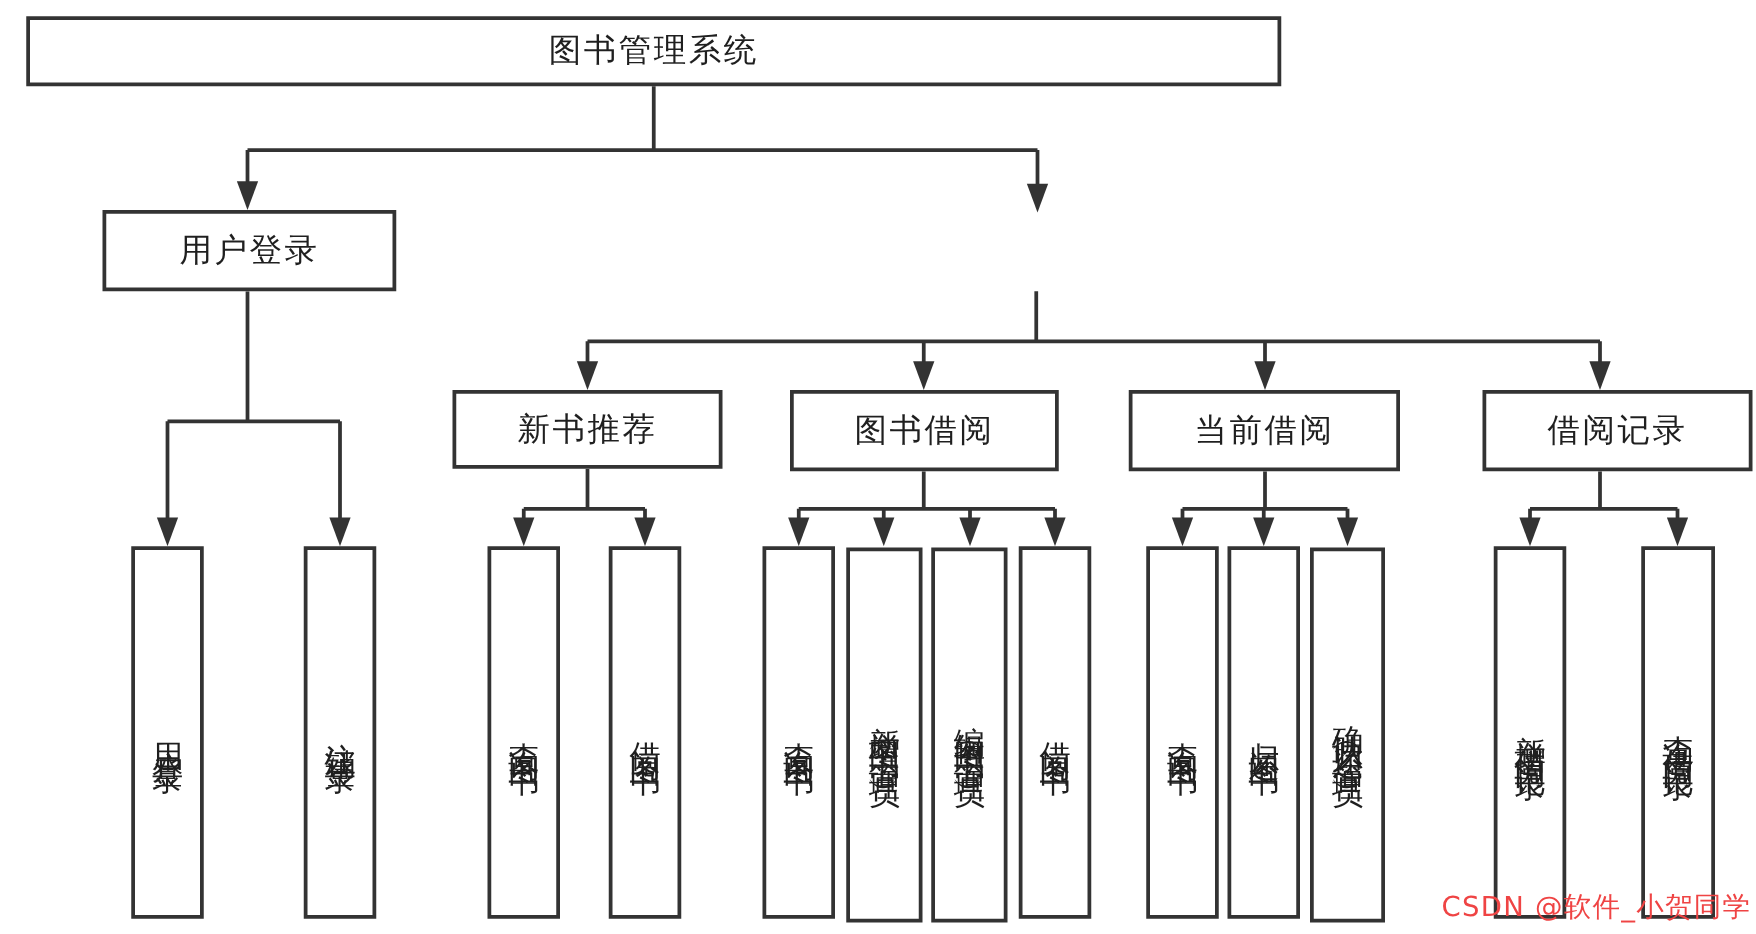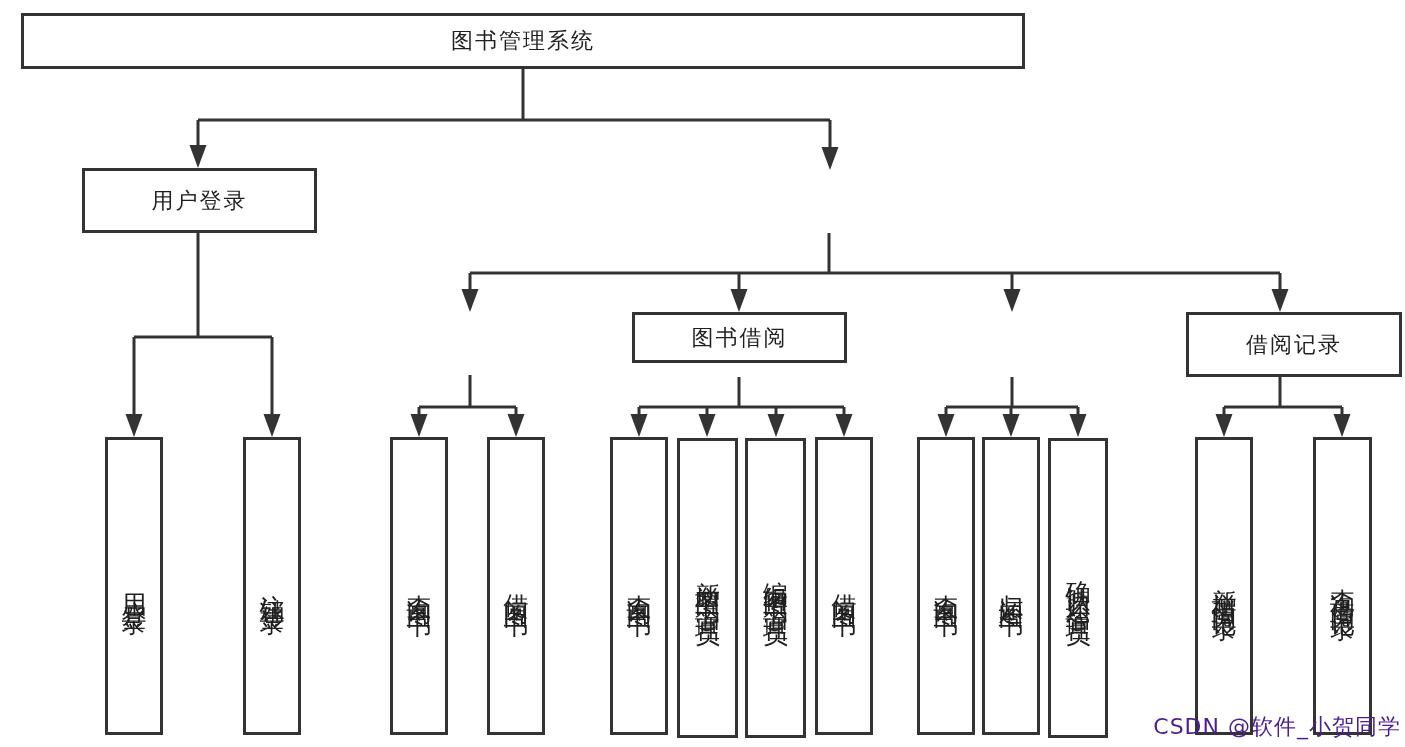--- a/index.html
+++ b/index.html
@@ -6,28 +6,28 @@
   #stage{
     position:relative;width:1405px;height:747px;background:#ffffff;overflow:hidden;
     font-family:"DejaVu Sans","Liberation Sans",sans-serif;color:#1f1f1f;
   }
   #connectors{position:absolute;left:0;top:0;z-index:0;}
   .box{
     position:absolute;background:#ffffff;border:3px solid #333333;box-sizing:border-box;
     display:flex;align-items:center;justify-content:center;z-index:1;
     line-height:1;white-space:nowrap;
   }
-  .h-box{font-size:22px;letter-spacing:2px;}
+  .h-box{font-size:26px;letter-spacing:2px;}
   .v-box{
     writing-mode:vertical-rl;text-orientation:mixed;
     font-size:25px;letter-spacing:6px;
   }
   .watermark{
     position:absolute;top:714px;right:4px;z-index:2;
-    font-size:22px;color:#4c1d95;letter-spacing:1px;line-height:1.2;
+    font-size:22px;color:#ef4444;letter-spacing:1px;line-height:1.2;
   }
 </style>
 </head>
 <body>
 
 <div id="stage">
 
   <svg id="connectors" width="1405" height="747" viewBox="0 0 1405 747">
     <path fill="none" stroke="#333333" stroke-width="3" d="
       M523 68 V120  M198 120 H830  M198 120 V147  M830 120 V149
@@ -60,21 +60,23 @@
       <polygon points="1069.5,414 1086.5,414 1078,437"></polygon>
       <polygon points="1215.5,414 1232.5,414 1224,437"></polygon>
       <polygon points="1333.5,414 1350.5,414 1342,437"></polygon>
     </g>
   </svg>
 
   <div class="box h-box" style="left:21px;top:13px;width:1004px;height:56px;">图书管理系统</div>
 
   <div class="box h-box" style="left:82px;top:168px;width:235px;height:65px;">用户登录</div>
 
-  <div class="box h-box" style="left:632px;top:312px;width:215px;height:51px;">图书借阅</div>
+  <div class="box h-box" style="left:362px;top:312px;width:216px;height:63px;">新书推荐</div>
+  <div class="box h-box" style="left:632px;top:312px;width:215px;height:65px;">图书借阅</div>
+  <div class="box h-box" style="left:903px;top:312px;width:217px;height:65px;">当前借阅</div>
   <div class="box h-box" style="left:1186px;top:312px;width:216px;height:65px;">借阅记录</div>
 
   <div class="box v-box" style="left:105px;top:437px;width:58px;height:298px;">用户登录</div>
   <div class="box v-box" style="left:243px;top:437px;width:58px;height:298px;">注销登录</div>
 
   <div class="box v-box" style="left:390px;top:437px;width:58px;height:298px;">查询图书</div>
   <div class="box v-box" style="left:487px;top:437px;width:58px;height:298px;">借阅图书</div>
 
   <div class="box v-box" style="left:610px;top:437px;width:58px;height:298px;">查询图书</div>
   <div class="box v-box" style="left:677px;top:438px;width:61px;height:300px;">新增图书（管理员）</div>

